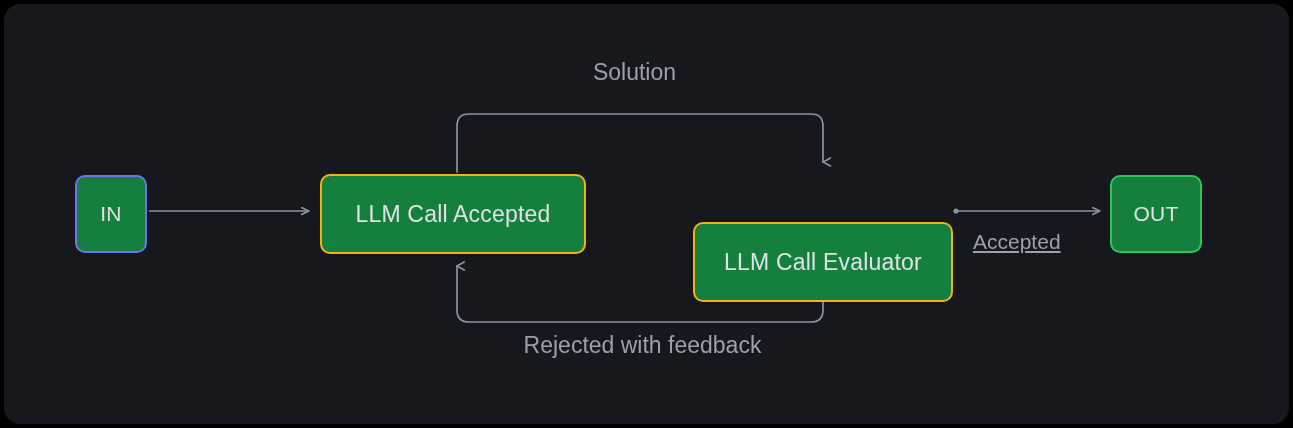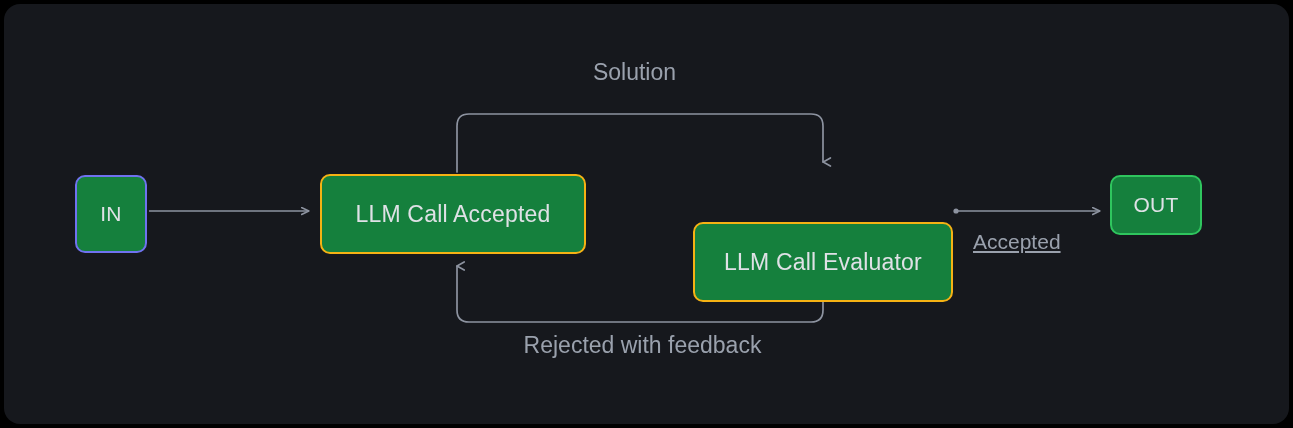--- a/index.html
+++ b/index.html
@@ -63,21 +63,21 @@
     width: 260px;
     height: 80px;
     border: 2.5px solid #f5b214;
     font-size: 23px;
     margin-top: 48px;
   }
   .node-out {
     left: 1106px;
     top: 171px;
     width: 92px;
-    height: 60px;
+    height: 78px;
     border: 2px solid #2fc55e;
     font-size: 21px;
   }
   .edge-label {
     position: absolute;
     color: #9aa1ad;
     white-space: nowrap;
   }
   .label-solution {
     left: 0;

